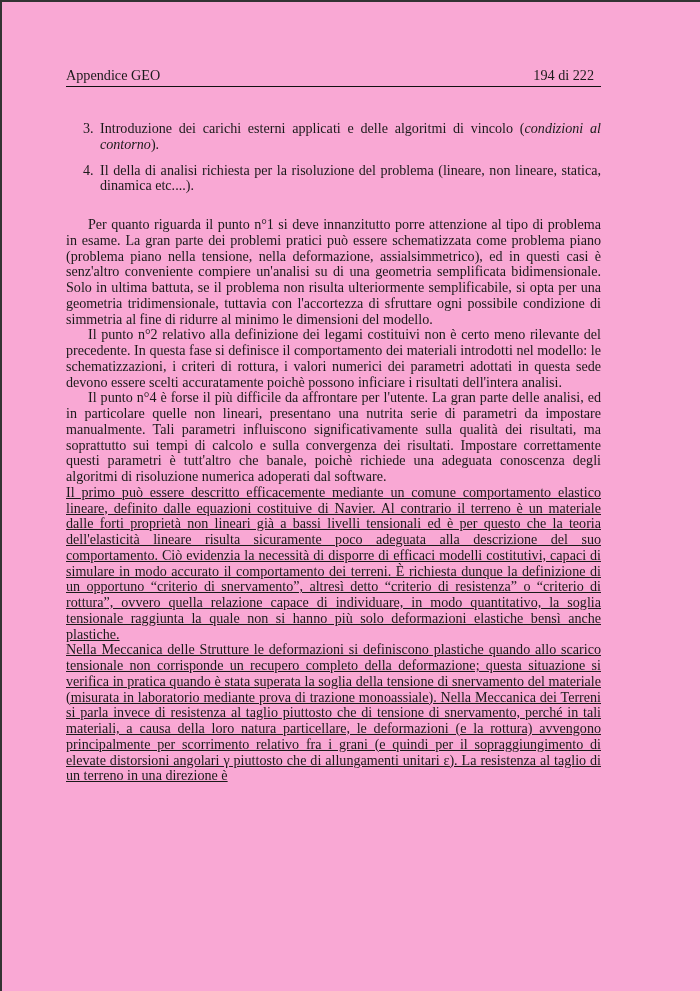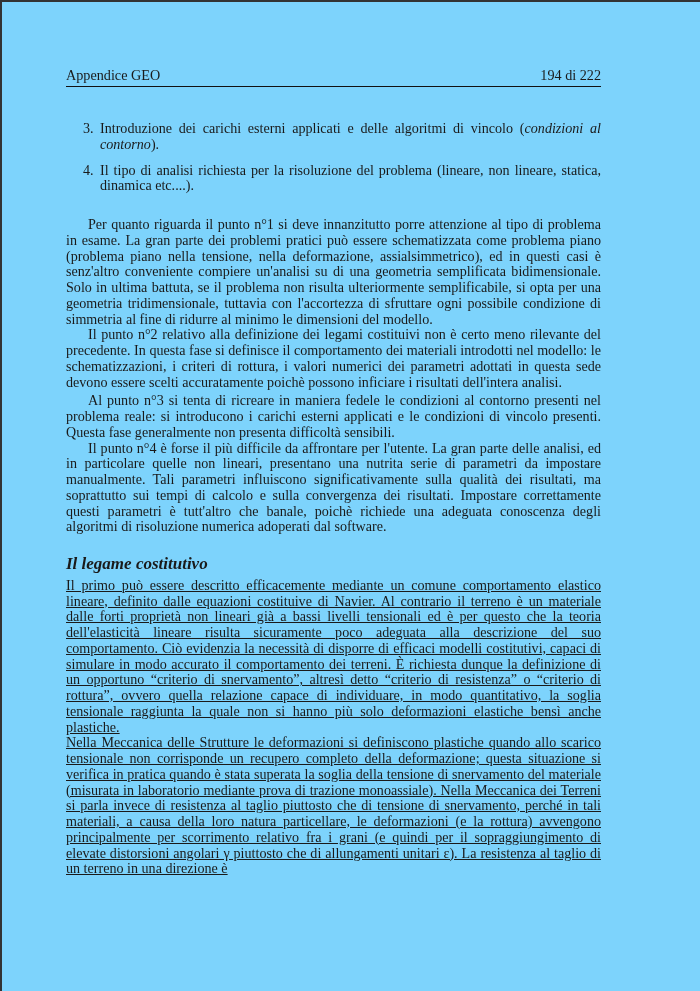--- a/index.html
+++ b/index.html
@@ -15,33 +15,33 @@
     font-family: "Liberation Serif", serif;
     color: #1a1a1a;
   }
   .page-frame {
     position: absolute;
     left: 0; top: 0;
     width: 700px; height: 991px;
     box-sizing: border-box;
     border-top: 2px solid #333;
     border-left: 2px solid #333;
-    background: #7dd3fc;
+    background: #f9a8d4;
   }
   .header {
     position: absolute;
     left: 64px;
     width: 535px;
     top: 64px;
     height: 20px;
     border-bottom: 1.3px solid #111;
     font-size: 14.2px;
   }
   .header .left { position: absolute; left: 0; bottom: 2px; }
-  .header .right { position: absolute; right: 0; bottom: 2px; text-align: right; }
+  .header .right { position: absolute; right: 7px; bottom: 2px; text-align: right; }
   .content {
     position: absolute;
     left: 64px;
     width: 535px;
     top: 100px;
     font-size: 14.1px;
     line-height: 15.75px;
     text-align: justify;
   }
   .list-item {
@@ -81,27 +81,25 @@
 
   <div class="content">
 
     <div class="list-item first">
       <span class="num">3.</span>
       <span>Introduzione dei carichi esterni applicati e delle algoritmi di vincolo (</span><i>condizioni al contorno</i><span>).</span>
     </div>
 
     <div class="list-item">
       <span class="num">4.</span>
-      <span>Il tipo di analisi richiesta per la risoluzione del problema (lineare, non lineare, statica, dinamica etc....).</span>
+      <span>Il della di analisi richiesta per la risoluzione del problema (lineare, non lineare, statica, dinamica etc....).</span>
     </div>
 
     <p class="para gap-para">Per quanto riguarda il punto n°1 si deve innanzitutto porre attenzione al tipo di problema in esame. La gran parte dei problemi pratici può essere schematizzata come problema piano (problema piano nella tensione, nella deformazione, assialsimmetrico), ed in questi casi è senz'altro conveniente compiere un'analisi su di una geometria semplificata bidimensionale. Solo in ultima battuta, se il problema non risulta ulteriormente semplificabile, si opta per una geometria tridimensionale, tuttavia con l'accortezza di sfruttare ogni possibile condizione di simmetria al fine di ridurre al minimo le dimensioni del modello.</p>
     <p class="para">Il punto n°2 relativo alla definizione dei legami costituivi non è certo meno rilevante del precedente. In questa fase si definisce il comportamento dei materiali introdotti nel modello: le schematizzazioni, i criteri di rottura, i valori numerici dei parametri adottati in questa sede devono essere scelti accuratamente poichè possono inficiare i risultati dell'intera analisi.</p>
-    <p class="para gap-small">Al punto n°3 si tenta di ricreare in maniera fedele le condizioni al contorno presenti nel problema reale: si introducono i carichi esterni applicati e le condizioni di vincolo presenti. Questa fase generalmente non presenta difficoltà sensibili.</p>
     <p class="para">Il punto n°4 è forse il più difficile da affrontare per l'utente. La gran parte delle analisi, ed in particolare quelle non lineari, presentano una nutrita serie di parametri da impostare manualmente. Tali parametri influiscono significativamente sulla qualità dei risultati, ma soprattutto sui tempi di calcolo e sulla convergenza dei risultati. Impostare correttamente questi parametri è tutt'altro che banale, poichè richiede una adeguata conoscenza degli algoritmi di risoluzione numerica adoperati dal software.</p>
 
-    <div class="section-heading">Il legame costitutivo</div>
 
     <p class="para noindent">Il primo può essere descritto efficacemente mediante un comune comportamento elastico lineare, definito dalle equazioni costituive di Navier. Al contrario il terreno è un materiale dalle forti proprietà non lineari già a bassi livelli tensionali ed è per questo che la teoria dell'elasticità lineare risulta sicuramente poco adeguata alla descrizione del suo comportamento. Ciò evidenzia la necessità di disporre di efficaci modelli costitutivi, capaci di simulare in modo accurato il comportamento dei terreni. È richiesta dunque la definizione di un opportuno “criterio di snervamento”, altresì detto “criterio di resistenza” o “criterio di rottura”, ovvero quella relazione capace di individuare, in modo quantitativo, la soglia tensionale raggiunta la quale non si hanno più solo deformazioni elastiche bensì anche plastiche.</p>
     <p class="para noindent">Nella Meccanica delle Strutture le deformazioni si definiscono plastiche quando allo scarico tensionale non corrisponde un recupero completo della deformazione; questa situazione si verifica in pratica quando è stata superata la soglia della tensione di snervamento del materiale (misurata in laboratorio mediante prova di trazione monoassiale). Nella Meccanica dei Terreni si parla invece di resistenza al taglio piuttosto che di tensione di snervamento, perché in tali materiali, a causa della loro natura particellare, le deformazioni (e la rottura) avvengono principalmente per scorrimento relativo fra i grani (e quindi per il sopraggiungimento di elevate distorsioni angolari γ piuttosto che di allungamenti unitari ε). La resistenza al taglio di un terreno in una direzione è</p>
 
   </div>
 </div>
 
 </body></html>

